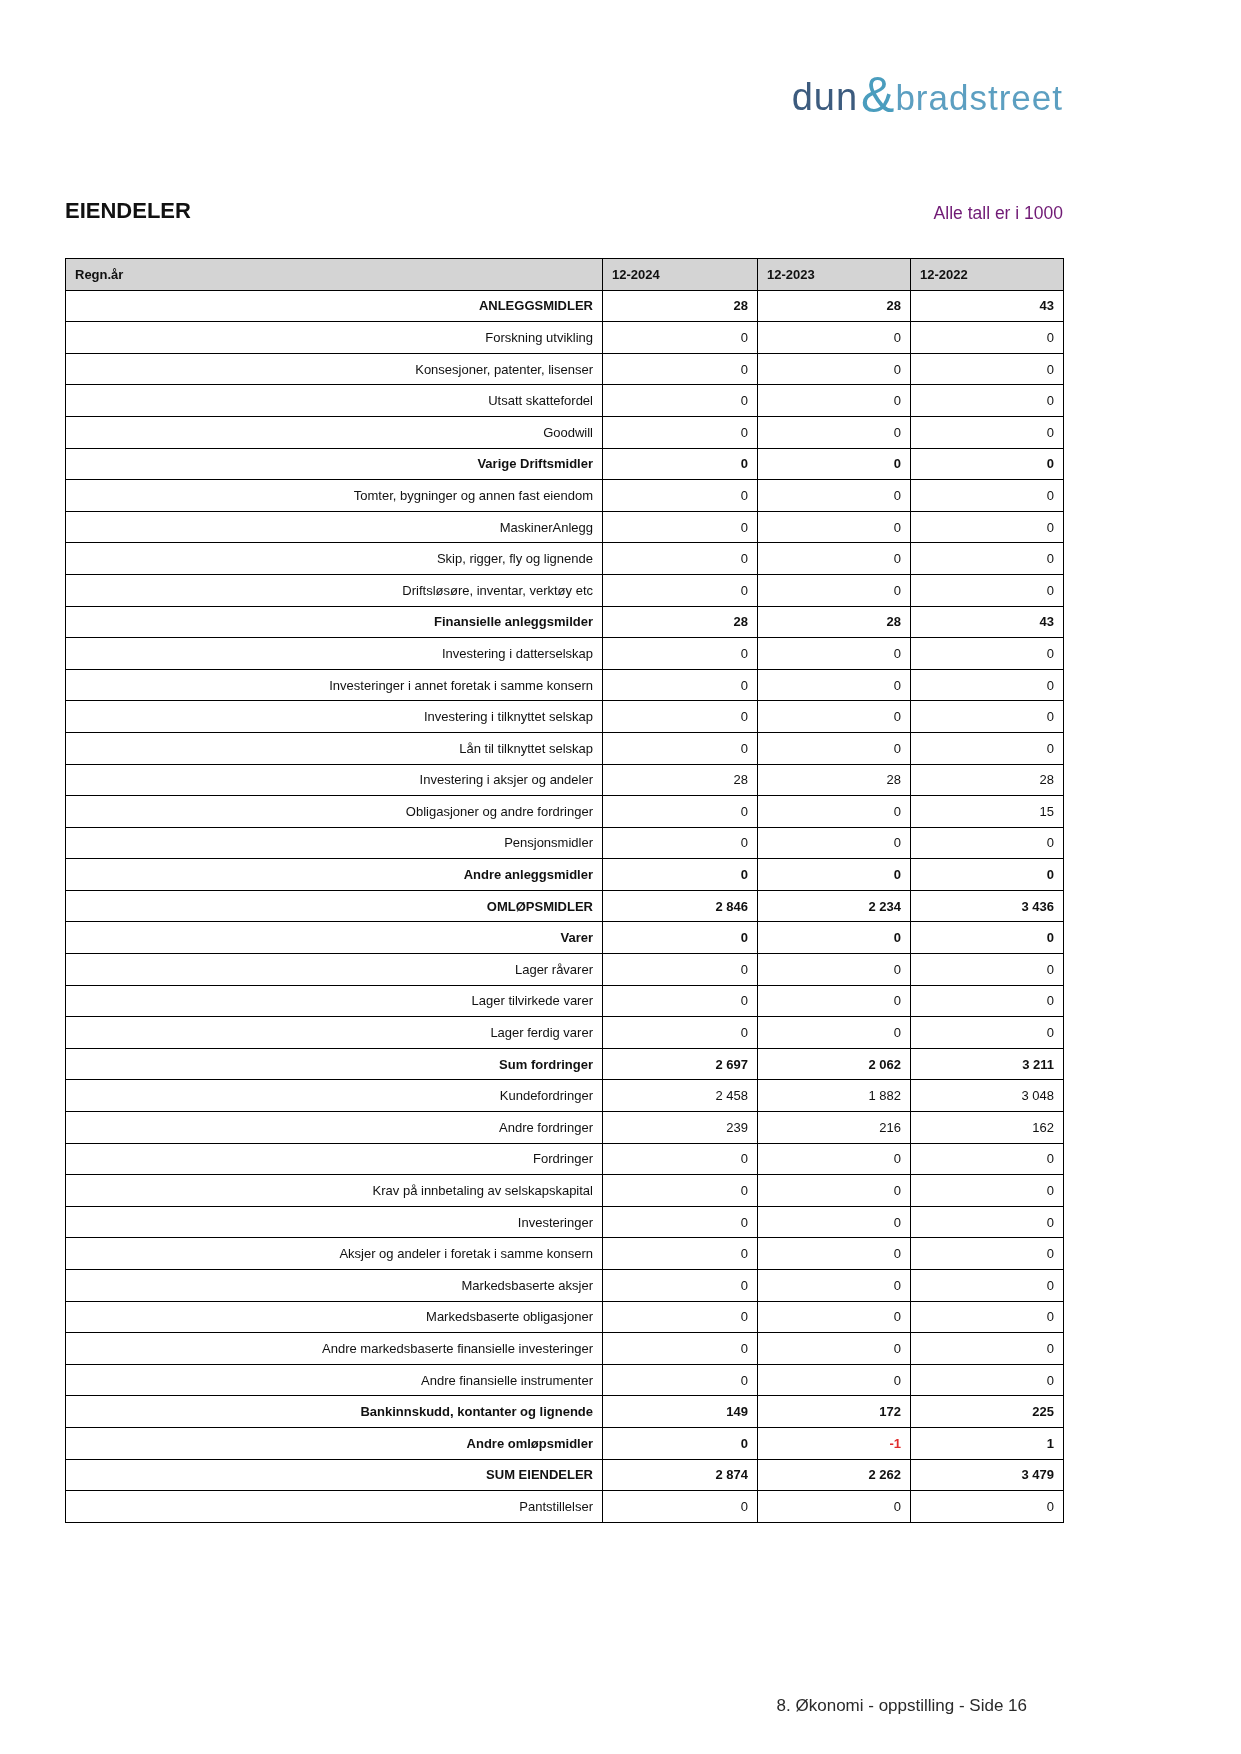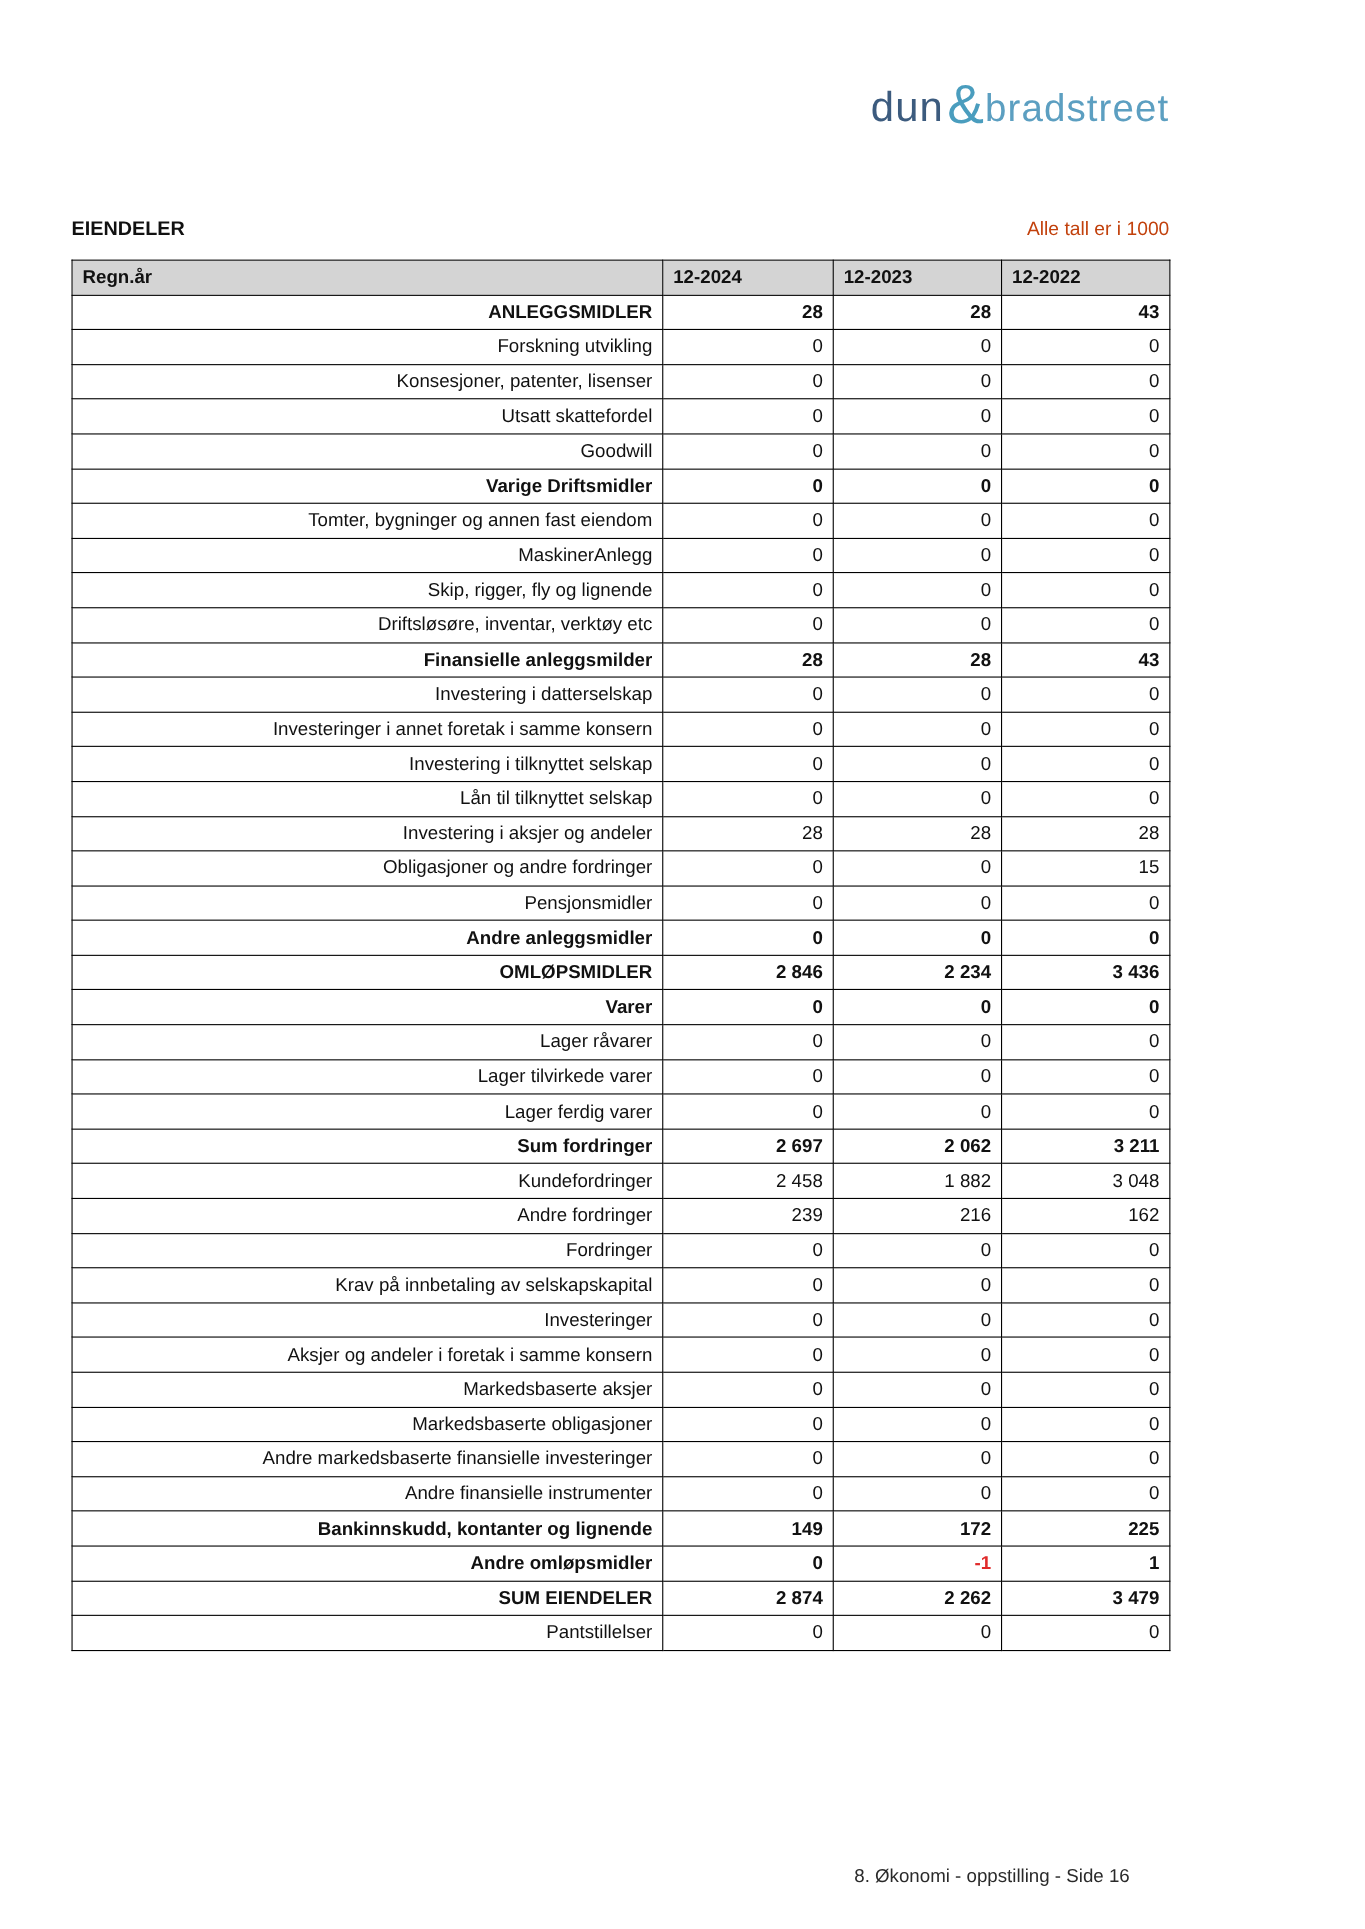--- a/index.html
+++ b/index.html
@@ -47,38 +47,38 @@
   .title-row {
     position: absolute;
     top: 198px;
     left: 65px;
     width: 998px;
     display: flex;
     justify-content: space-between;
     align-items: flex-end;
   }
   .section-title {
-    font-size: 18px;
+    font-size: 22px;
     font-weight: bold;
     color: #111111;
   }
   .units-note {
     font-size: 17.5px;
-    color: #c2410c;
+    color: #701a75;
   }
 
   
   table.balance {
     position: absolute;
-    top: 236px;
+    top: 258px;
     left: 65px;
     width: 998px;
     border-collapse: collapse;
     table-layout: fixed;
-    font-size: 17px;
+    font-size: 13px;
   }
   table.balance th,
   table.balance td {
     border: 1px solid #000000;
     height: 31.6px;
     padding: 0 9px;
     vertical-align: middle;
     white-space: nowrap;
     overflow: hidden;
   }

